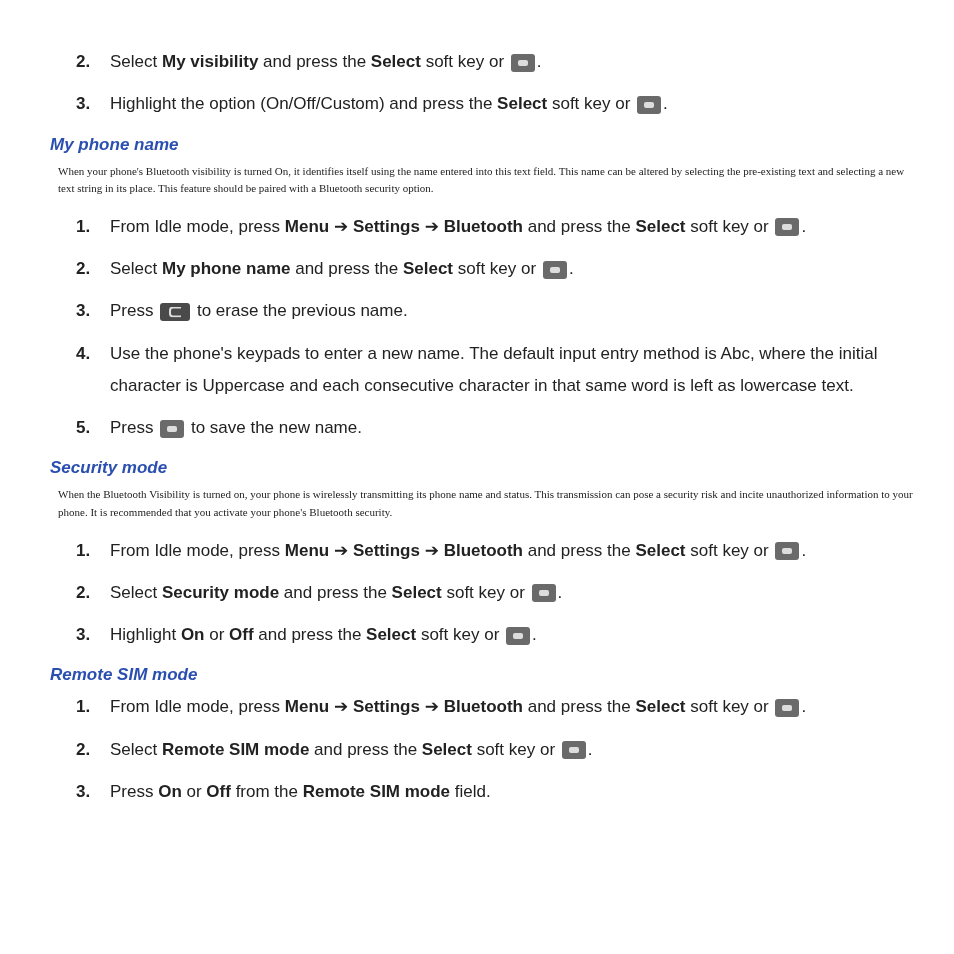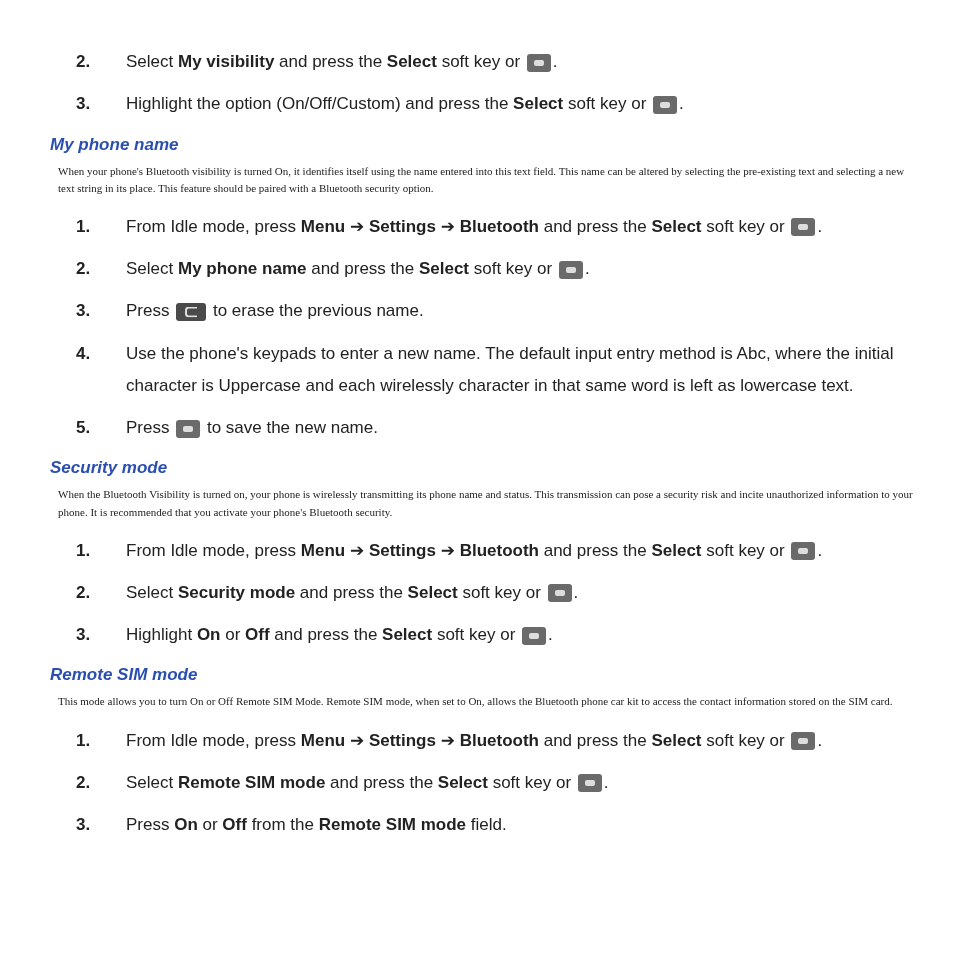--- a/index.html
+++ b/index.html
@@ -41,21 +41,20 @@
     font-size: 17px;
     line-height: 1.9;
   }
   .num {
     font-weight: bold;
     width: 34px;
     flex-shrink: 0;
   }
   .step-body {
     flex: 1;
-    margin-left: 16px;
   }
   .step-body b { font-weight: bold; }
   .key {
     display: inline-block;
     vertical-align: middle;
     width: 24px;
     height: 18px;
     border-radius: 3px;
     background: #6a6a6a;
     position: relative;
@@ -112,21 +111,21 @@
       <li>
         <span class="num">2.</span>
         <span class="step-body">Select <b>My phone name</b> and press the <b>Select</b> soft key or <span class="key ok"></span>.</span>
       </li>
       <li>
         <span class="num">3.</span>
         <span class="step-body">Press <span class="key c"></span> to erase the previous name.</span>
       </li>
       <li>
         <span class="num">4.</span>
-        <span class="step-body">Use the phone's keypads to enter a new name. The default input entry method is Abc, where the initial character is Uppercase and each wirelessly character in that same word is left as lowercase text.</span>
+        <span class="step-body">Use the phone's keypads to enter a new name. The default input entry method is Abc, where the initial character is Uppercase and each consecutive character in that same word is left as lowercase text.</span>
       </li>
       <li>
         <span class="num">5.</span>
         <span class="step-body">Press <span class="key ok"></span> to save the new name.</span>
       </li>
     </ol>
 
   <div class="heading">Security mode</div>
   <div class="para">When the Bluetooth Visibility is turned on, your phone is wirelessly transmitting its phone name and status. This transmission can pose a security risk and incite unauthorized information to your phone. It is recommended that you activate your phone's Bluetooth security.</div>
   <ol class="steps" id="security-steps">
@@ -138,21 +137,20 @@
         <span class="num">2.</span>
         <span class="step-body">Select <b>Security mode</b> and press the <b>Select</b> soft key or <span class="key ok"></span>.</span>
       </li>
       <li>
         <span class="num">3.</span>
         <span class="step-body">Highlight <b>On</b> or <b>Off</b> and press the <b>Select</b> soft key or <span class="key ok"></span>.</span>
       </li>
     </ol>
 
   <div class="heading">Remote SIM mode</div>
-  <div class="para">This mode allows you to turn On or Off Remote SIM Mode. Remote SIM mode, when set to On, allows the Bluetooth phone car kit to access the contact information stored on the SIM card.</div>
   <ol class="steps" id="sim-steps">
       <li>
         <span class="num">1.</span>
         <span class="step-body">From Idle mode, press <b>Menu</b> ➔ <b>Settings</b> ➔ <b>Bluetooth</b> and press the <b>Select</b> soft key or <span class="key ok"></span>.</span>
       </li>
       <li>
         <span class="num">2.</span>
         <span class="step-body">Select <b>Remote SIM mode</b> and press the <b>Select</b> soft key or <span class="key ok"></span>.</span>
       </li>
       <li>

